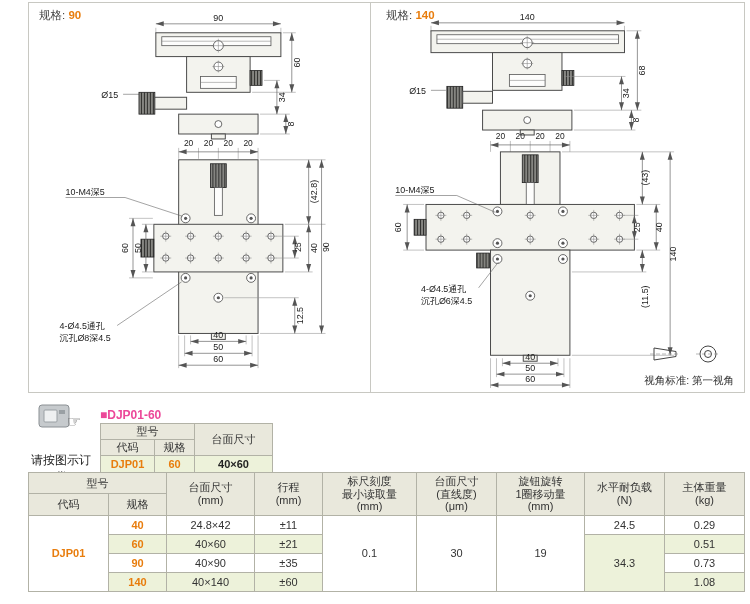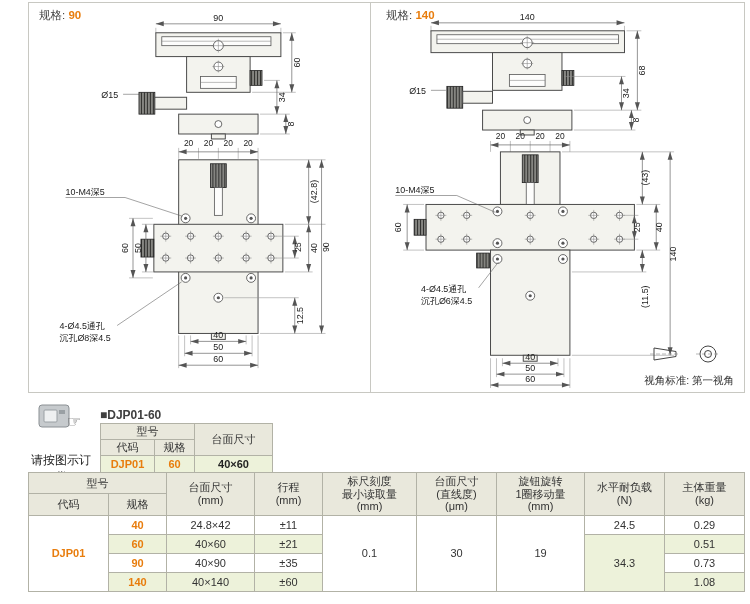--- a/index.html
+++ b/index.html
@@ -27,21 +27,21 @@
   .draw .knob  { fill:url(#kn); stroke:#222; stroke-width:0.8; }
   .draw text { font-size:9px; fill:#222; }
   .draw text.small { font-size:8.5px; }
 
   .view-standard { position:absolute; right:10px; bottom:4px; text-align:center; }
   .view-standard .vs-text { font-size:10.5px; color:#333; margin-top:6px; }
 
   
   .order-block { position:absolute; left:26px; top:402px; width:70px; text-align:center; }
   .order-note { font-size:12px; color:#222; margin-top:16px; }
-  .order-title { position:absolute; left:100px; top:408px; font-size:12px; font-weight:bold; color:#404040;text-align:center; }
+  .order-title { position:absolute; left:100px; top:408px; font-size:12px; font-weight:bold; color:#ec4899;text-align:center; }
 
   table { border-collapse:collapse; table-layout:fixed; }
   .orange { color:#e87d0d; font-weight:bold; }
   .bold { font-weight:bold; color:#222; }
 
   .mini-table { position:absolute; left:100px; top:423px; width:172px; font-size:11px; }
   .mini-table th, .mini-table td { border:1px solid #b2b2a6; text-align:center; padding:0; height:14px; }
   .mini-table th { background:#e9e8dc; font-weight:normal; }
   .mini-table td { background:#edf2da; height:17px; }
 

